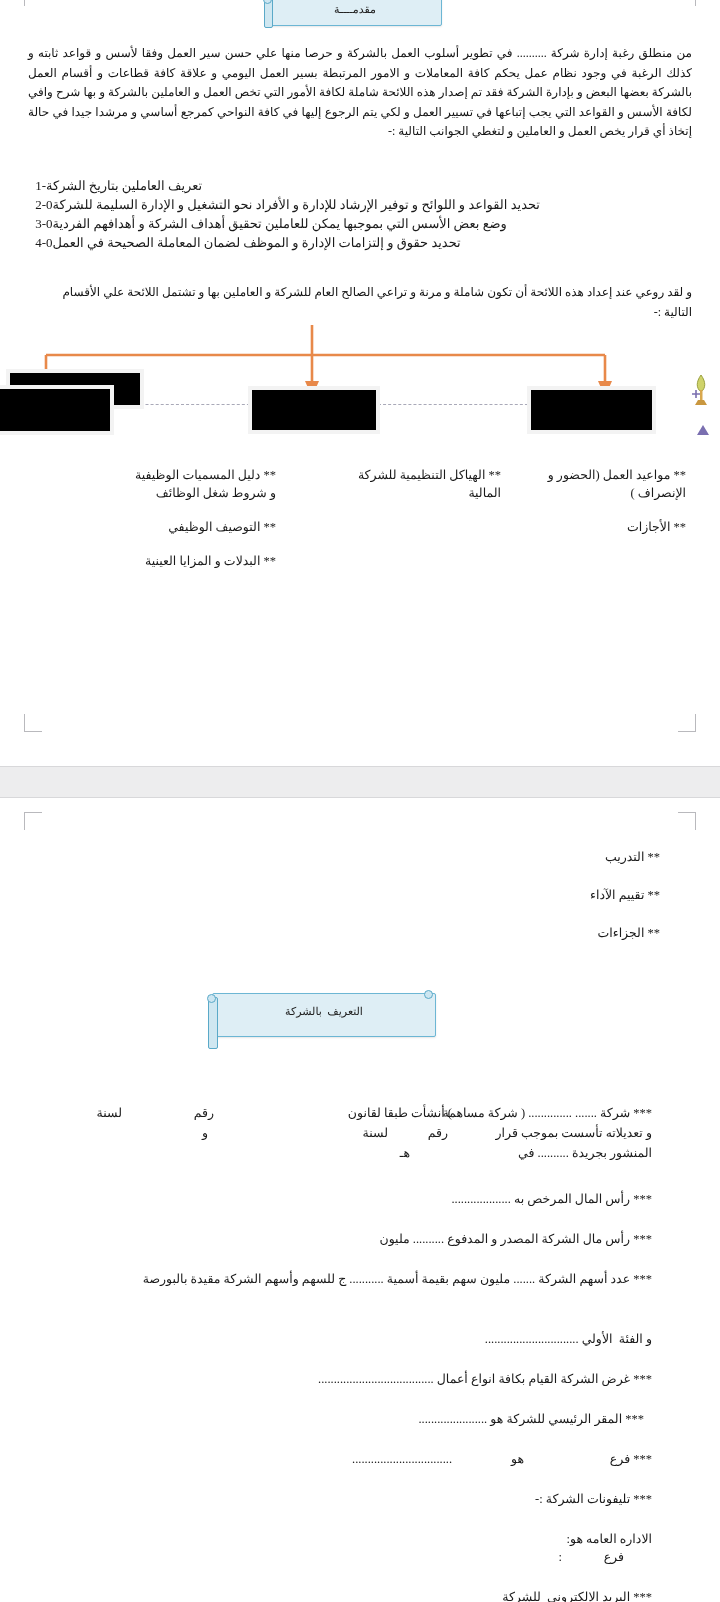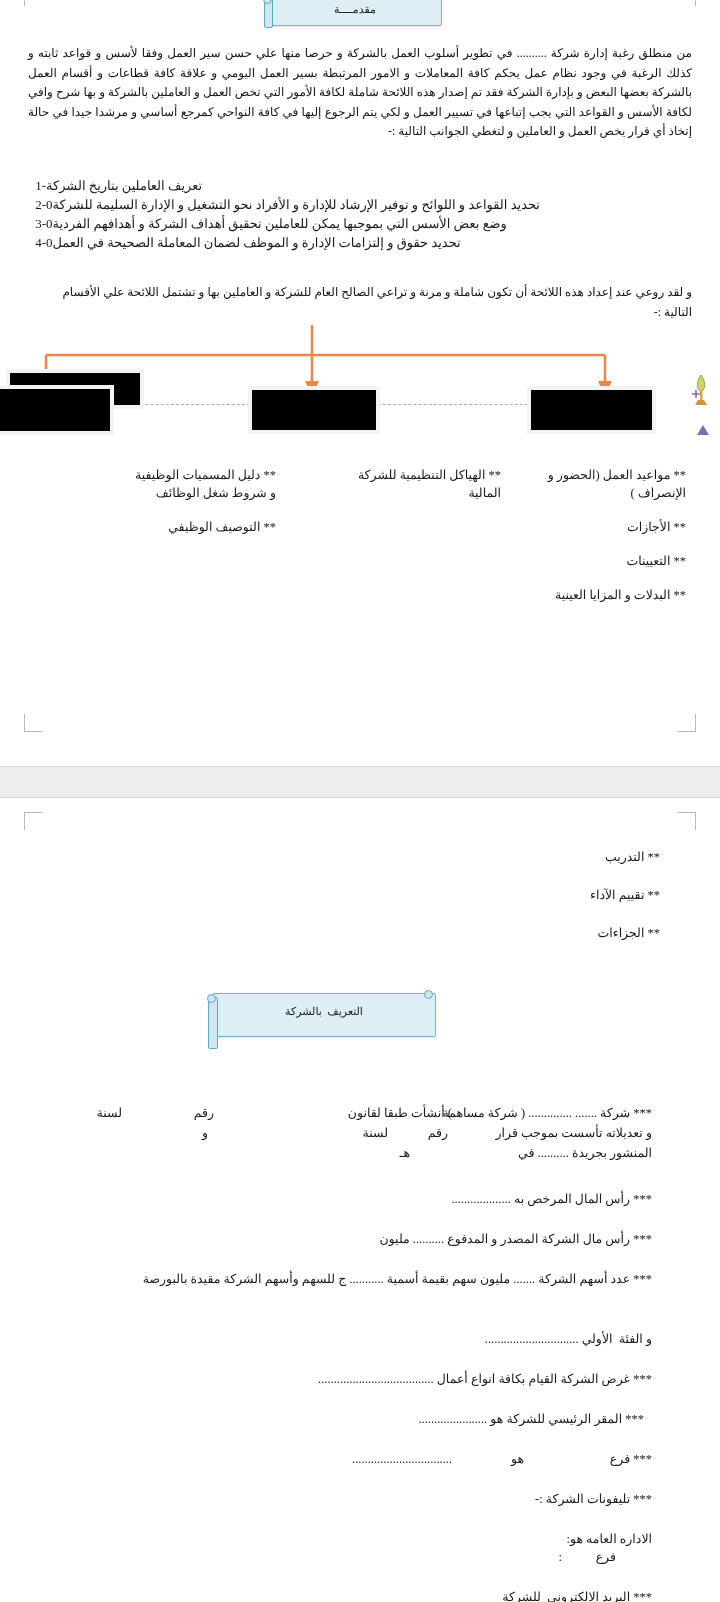--- a/index.html
+++ b/index.html
@@ -248,21 +248,20 @@
     <div class="cell c-mid">** مواعيد العمل (الحضور و الإنصراف )</div>
     <div class="cell c-right">** الهياكل التنظيمية للشركة
 المالية</div>
 
     <div class="cell c-right">** دليل المسميات الوظيفية
 و شروط شغل الوظائف</div>
     <div class="cell c-mid">** الأجازات</div>
     <div class="cell c-left"></div>
 
     <div class="cell c-right">** التوصيف الوظيفي</div>
-    <div class="cell c-mid">** التعيينات</div>
     <div class="cell c-left"></div>
 
     <div class="cell c-right"></div>
     <div class="cell c-mid">** البدلات و المزايا العينية</div>
     <div class="cell c-left"></div>
   </div>
 </div>
 
 <div id="page-gap"></div>
 
@@ -306,17 +305,17 @@
   <div class="frag" style="right:68px; top:572px;">*** غرض الشركة القيام بكافة انواع أعمال .....................................</div>
 
   <div class="frag" style="right:76px; top:612px;">*** المقر الرئيسي للشركة هو ......................</div>
 
   <div class="frag" style="right:68px; top:652px;">*** فرع</div>
   <div class="frag" style="right:196px; top:652px;">هو</div>
   <div class="frag" style="right:268px; top:652px;">................................</div>
 
   <div class="frag" style="right:68px; top:692px;">*** تليفونات الشركة :-</div>
   <div class="frag" style="right:68px; top:732px;">الاداره العامه هو:</div>
-  <div class="frag" style="right:104px; top:750px;">فرع</div>
+  <div class="frag" style="right:96px; top:750px;">فرع</div>
   <div class="frag" style="right:158px; top:750px;">:</div>
 
   <div class="frag" style="right:68px; top:790px;">*** البريد الالكتروني  للشركة</div>
 </div>
 
 </body></html>

